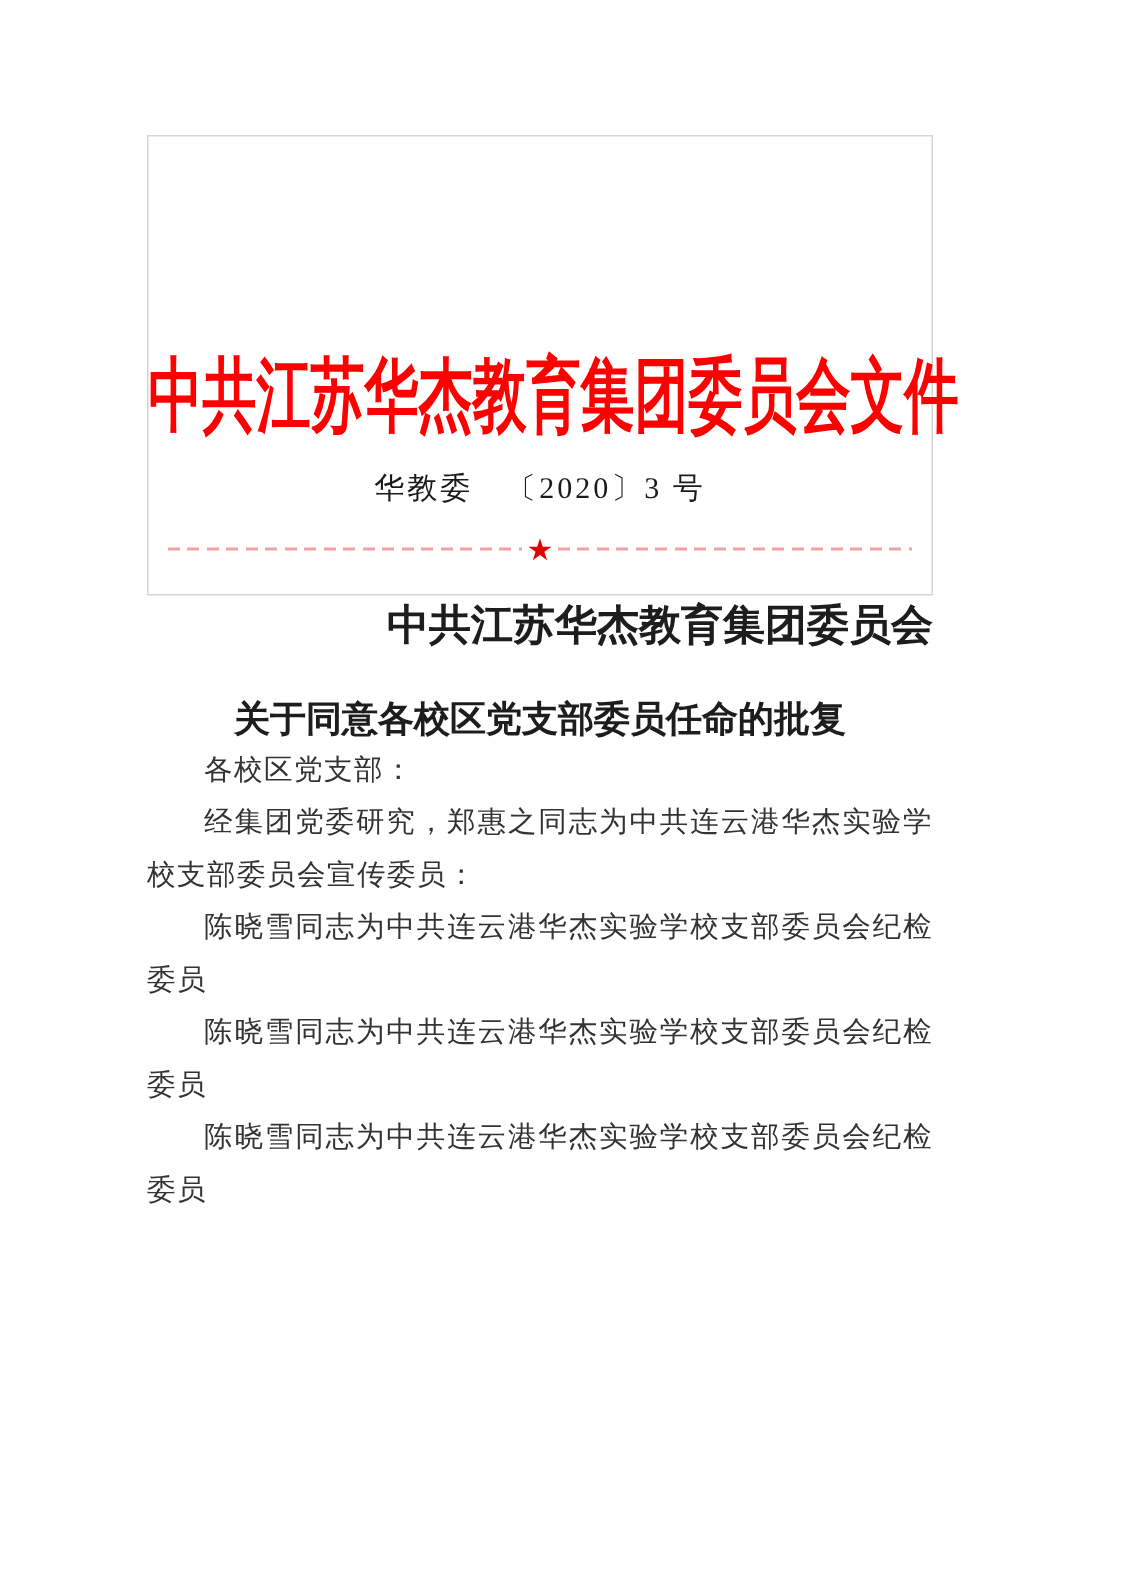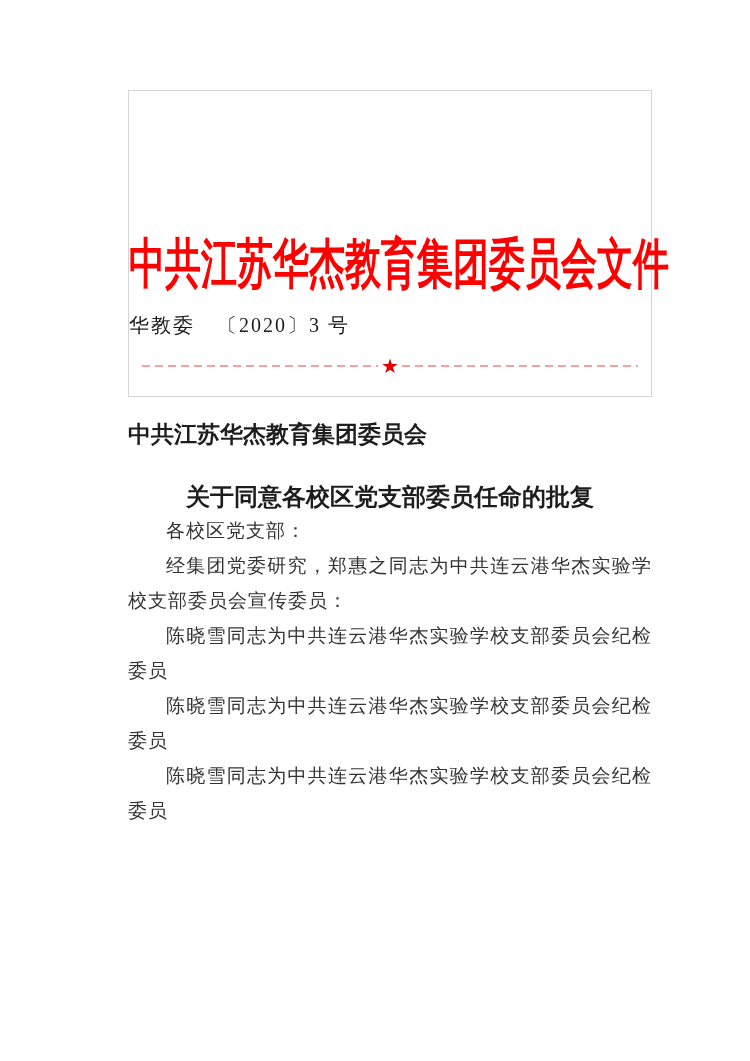--- a/index.html
+++ b/index.html
@@ -19,21 +19,21 @@
   .page {
     position: relative;
     width: 750px;
     height: 1061px;
     background: var(--page-bg);
     margin: 0 auto;
     overflow: hidden;
   }
   .content-column {
     position: absolute;
-    left: 128px;
+    left: 98px;
     top: 90px;
     width: 524px;
   }
   
   .header-box {
     width: 524px;
     height: 307px;
     border: 1px solid var(--border-gray);
     background: #ffffff;
     overflow: visible;
@@ -47,20 +47,21 @@
     font-family: "Liberation Sans", "DejaVu Sans", sans-serif;
     font-weight: bold;
     font-size: 36px;
     color: var(--header-red);
     transform: scaleY(1.5);
     transform-origin: center center;
     letter-spacing: 0px;
   }
   .doc-number {
     margin-top: 28px;
+    text-align: center;
     font-family: "Liberation Serif", "DejaVu Serif", serif;
     font-size: 20px;
     letter-spacing: 2px;
     color: #1a1a1a;
   }
   .divider {
     display: flex;
     align-items: center;
     margin: 17px 13px 0 13px;
   }
@@ -72,25 +73,25 @@
   }
   .star {
     color: var(--star-red);
     font-size: 20px;
     line-height: 20px;
     padding: 0 3px;
     font-family: "DejaVu Sans", sans-serif;
   }
   
   .doc-title-1 {
-    margin-top: 24px;
-    text-align: left;
+    margin-top: 7px;
+    text-align: right;
     font-family: "Liberation Sans", "DejaVu Sans", sans-serif;
     font-weight: bold;
-    font-size: 23px;
+    font-size: 28px;
     line-height: 26px;
     color: var(--title-text);
   }
   .doc-title-2 {
     margin-top: 35px;
     text-align: center;
     font-family: "Liberation Sans", "DejaVu Sans", sans-serif;
     font-weight: bold;
     font-size: 24px;
     line-height: 30px;

